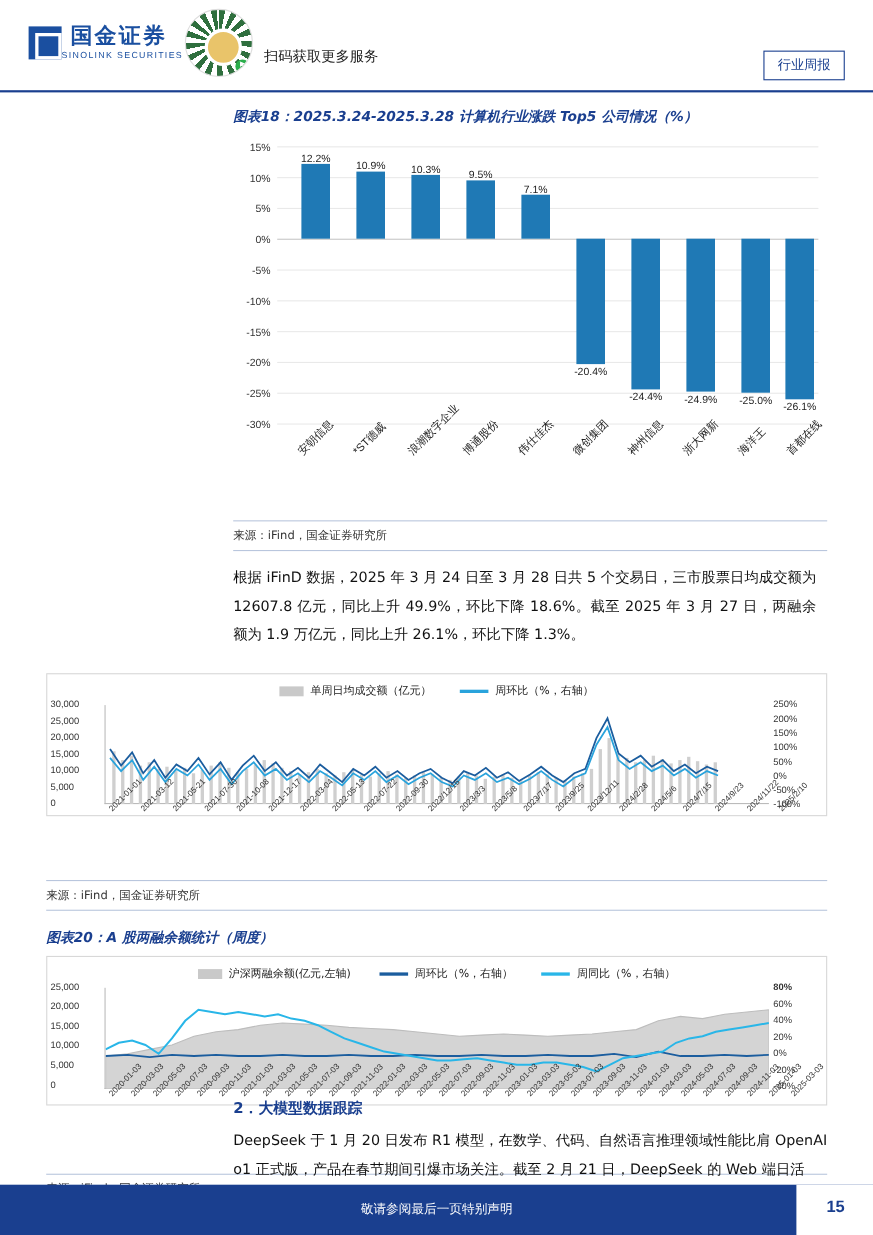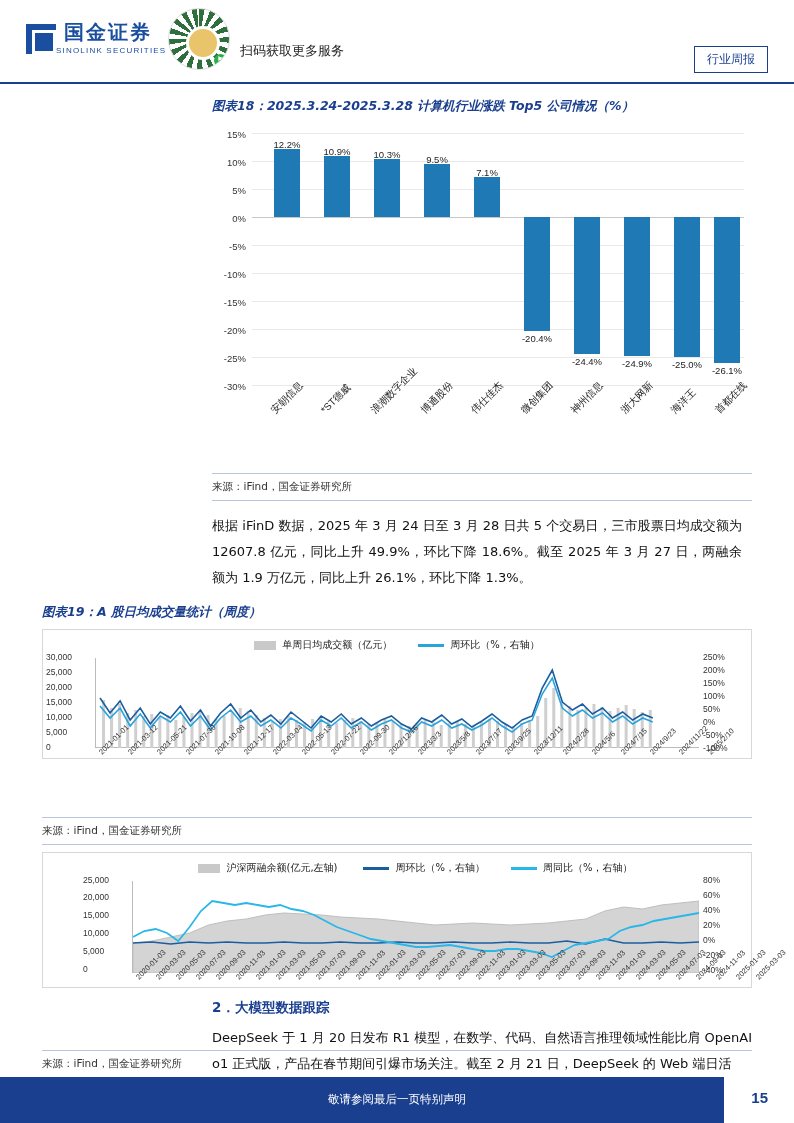--- a/index.html
+++ b/index.html
@@ -186,21 +186,20 @@
       </div>
 
       <hr class="rule" style="margin-top:18px;">
       <div class="source" style="margin-top:6px;">来源：iFind，国金证券研究所</div>
       <hr class="rule" style="margin-top:6px;">
 
       <div class="body-text" style="margin-top:12px; width:530px;">根据 iFinD 数据，2025 年 3 月 24 日至 3 月 28 日共 5 个交易日，三市股票日均成交额为 12607.8 亿元，同比上升 49.9%，环比下降 18.6%。截至 2025 年 3 月 27 日，两融余额为 1.9 万亿元，同比上升 26.1%，环比下降 1.3%。</div>
     </div>
 
     <div class="fig19">
-      <div class="fig-title">图表19：A 股日均成交量统计（周度）</div>
       <div class="panel" style="margin-top:8px; height:130px; position:relative;">
         <div class="legend">
           <div class="lg-item">
             <span class="lg-swatch-bar"></span>
             <span>单周日均成交额（亿元）</span>
           </div>
           <div class="lg-item">
             <span class="lg-swatch-line"></span>
             <span>周环比（%，右轴）</span>
           </div>
@@ -327,21 +326,22 @@
           <div class="ts-xlab" style="left:663px; top:2px;">2025/2/10</div>
         </div>
       </div>
 
       <hr class="rule" style="margin-top:58px;">
       <div class="source" style="margin-top:6px;">来源：iFind，国金证券研究所</div>
       <hr class="rule" style="margin-top:6px;">
     </div>
 
     <div class="fig20">
-      <div class="panel" style="margin-top:8px; height:136px; position:relative;padding-left:37px;">
+      <div class="fig-title">图表20：A 股两融余额统计（周度）</div>
+      <div class="panel" style="margin-top:8px; height:136px; position:relative;">
         <div class="legend">
           <div class="lg-item">
             <span class="lg-swatch-bar"></span>
             <span>沪深两融余额(亿元,左轴)</span>
           </div>
           <div class="lg-item">
             <span class="lg-swatch-line dark"></span>
             <span>周环比（%，右轴）</span>
           </div>
           <div class="lg-item">
@@ -351,21 +351,21 @@
         </div>
 
         <div class="ts-plot" style="height:92px;">
           <div class="ts-ylab" style="top:-6px;">25,000</div>
           <div class="ts-ylab" style="top:11px;">20,000</div>
           <div class="ts-ylab" style="top:29px;">15,000</div>
           <div class="ts-ylab" style="top:47px;">10,000</div>
           <div class="ts-ylab" style="top:65px;">5,000</div>
           <div class="ts-ylab" style="top:83px;">0</div>
 
-          <div class="ts-yrlab" style="top:-6px;">80%</div>
+          <div class="ts-yrlab" style="top:-6px;font-weight:bold;">80%</div>
           <div class="ts-yrlab" style="top:9px;">60%</div>
           <div class="ts-yrlab" style="top:24px;">40%</div>
           <div class="ts-yrlab" style="top:39px;">20%</div>
           <div class="ts-yrlab" style="top:54px;">0%</div>
           <div class="ts-yrlab" style="top:69px;">-20%</div>
           <div class="ts-yrlab" style="top:84px;">-40%</div>
 
           <svg width="100%" height="92" viewBox="0 0 600 92" preserveAspectRatio="none">
             <path d="M0,62 L20,60 L40,56 L60,52 L80,44 L100,40 L120,38 L140,34 L160,32 L180,33 L200,34 L220,36 L240,37 L260,38 L280,40 L300,42 L320,44 L340,43 L360,42 L380,43 L400,44 L420,43 L440,42 L460,40 L480,38 L500,30 L520,26 L540,28 L560,24 L580,22 L600,20 L600,92 L0,92 Z" fill="#d4d4d4" stroke="#bdbdbd" stroke-width="1"></path>
             <polyline fill="none" stroke="#1b5d9e" stroke-width="1.6" points="0,62 20,61 40,63 60,61 80,62 100,61 120,62 140,62 160,61 180,62 200,62 220,61 240,62 260,62 280,61 300,62 320,62 340,61 360,62 380,62 400,61 420,62 440,62 460,60 480,63 500,58 520,62 540,62 560,61 580,62 600,61"></polyline>

